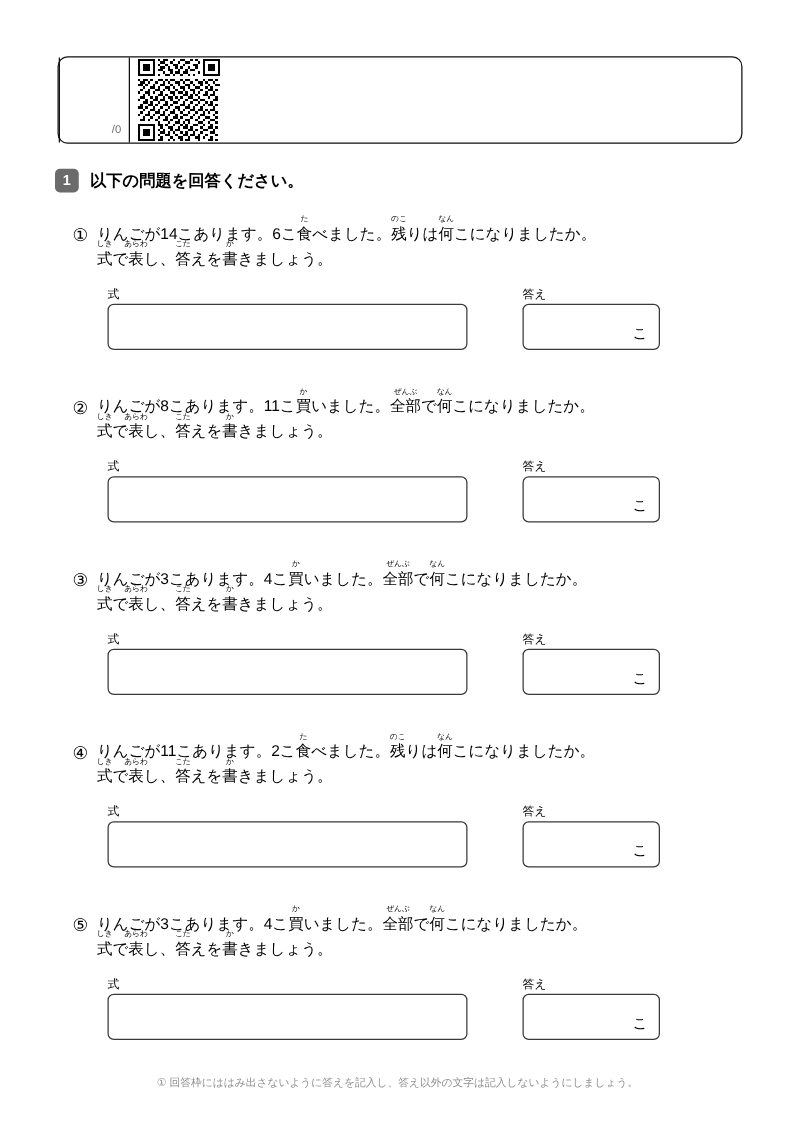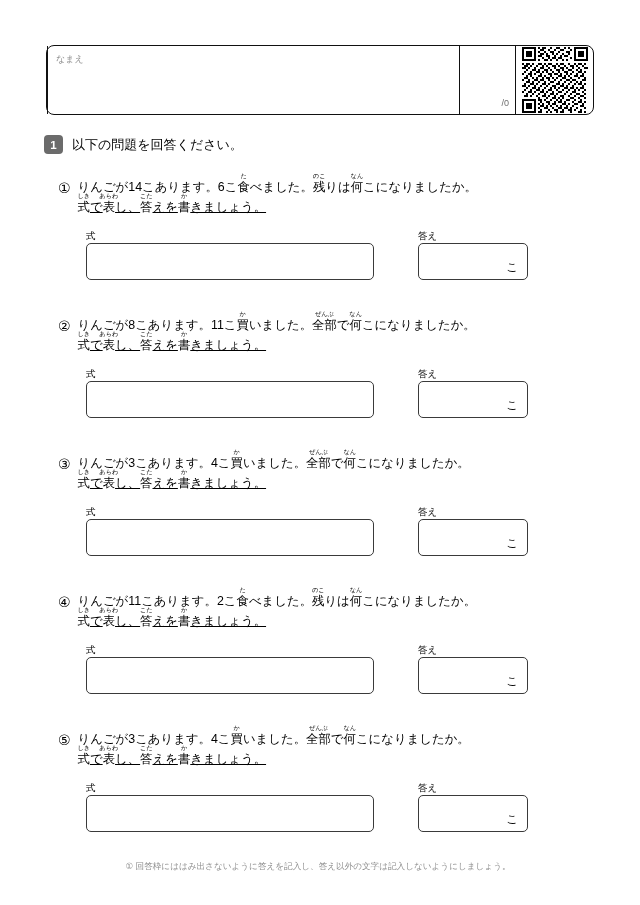--- a/index.html
+++ b/index.html
@@ -134,20 +134,21 @@
     font-size: 11.5px;
     font-weight: bold;
     display: flex;
     align-items: center;
     justify-content: center;
     box-sizing: border-box;
   }
   .instruction-text {
     font-size: 13px;
     line-height: 1;
+    font-weight: bold;
   }
 
   
   .question {
     position: absolute;
     left: 58px;
     width: 540px;
   }
   .q-head {
     display: flex;
@@ -168,21 +169,20 @@
     line-height: 19px;
     white-space: nowrap;
   }
   .q-line .ruby > .rt {
     font-size: 6.2px;
     font-weight: normal;
     margin-bottom: 1.5px;
   }
   .q-line2 {
     margin-top: 1px;
-    text-decoration: underline;
   }
 
   
   .answer-area {
     position: absolute;
     left: 28px;
     top: 52px;
     width: 450px;
     height: 58px;
   }
@@ -228,23 +228,20 @@
   }
 </style>
 </head>
 <body>
 
 <div class="page">
 
   <div class="header">
 
 
-    <div class="header-name-cell">
-      <span class="name-label">なまえ</span>
-    </div>
 
     <div class="header-score-cell">
       <span class="score-text">/0</span>
     </div>
 
     <div class="header-qr-cell">
       <svg class="qr" viewBox="0 0 33 33" shape-rendering="crispEdges">
         <rect width="33" height="33" fill="#ffffff"></rect>
         <g fill="#000000">
           <rect x="0" y="0" width="7" height="1"></rect>

